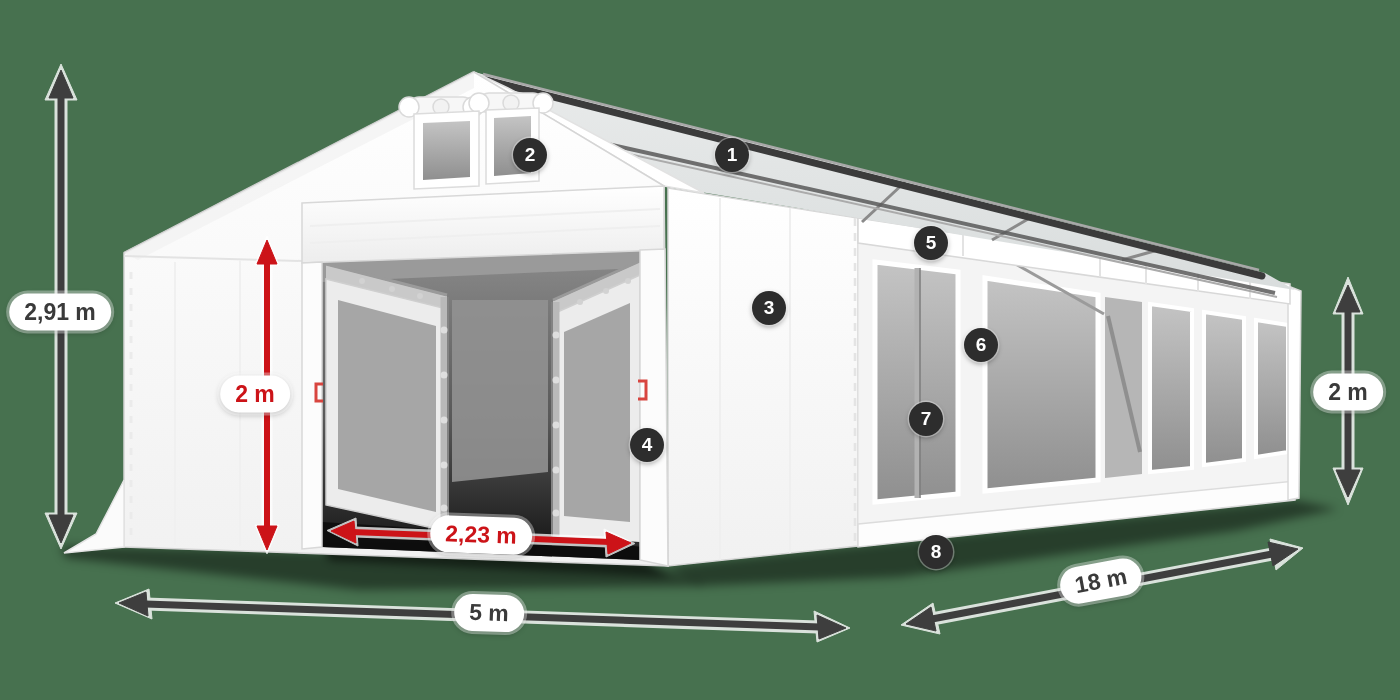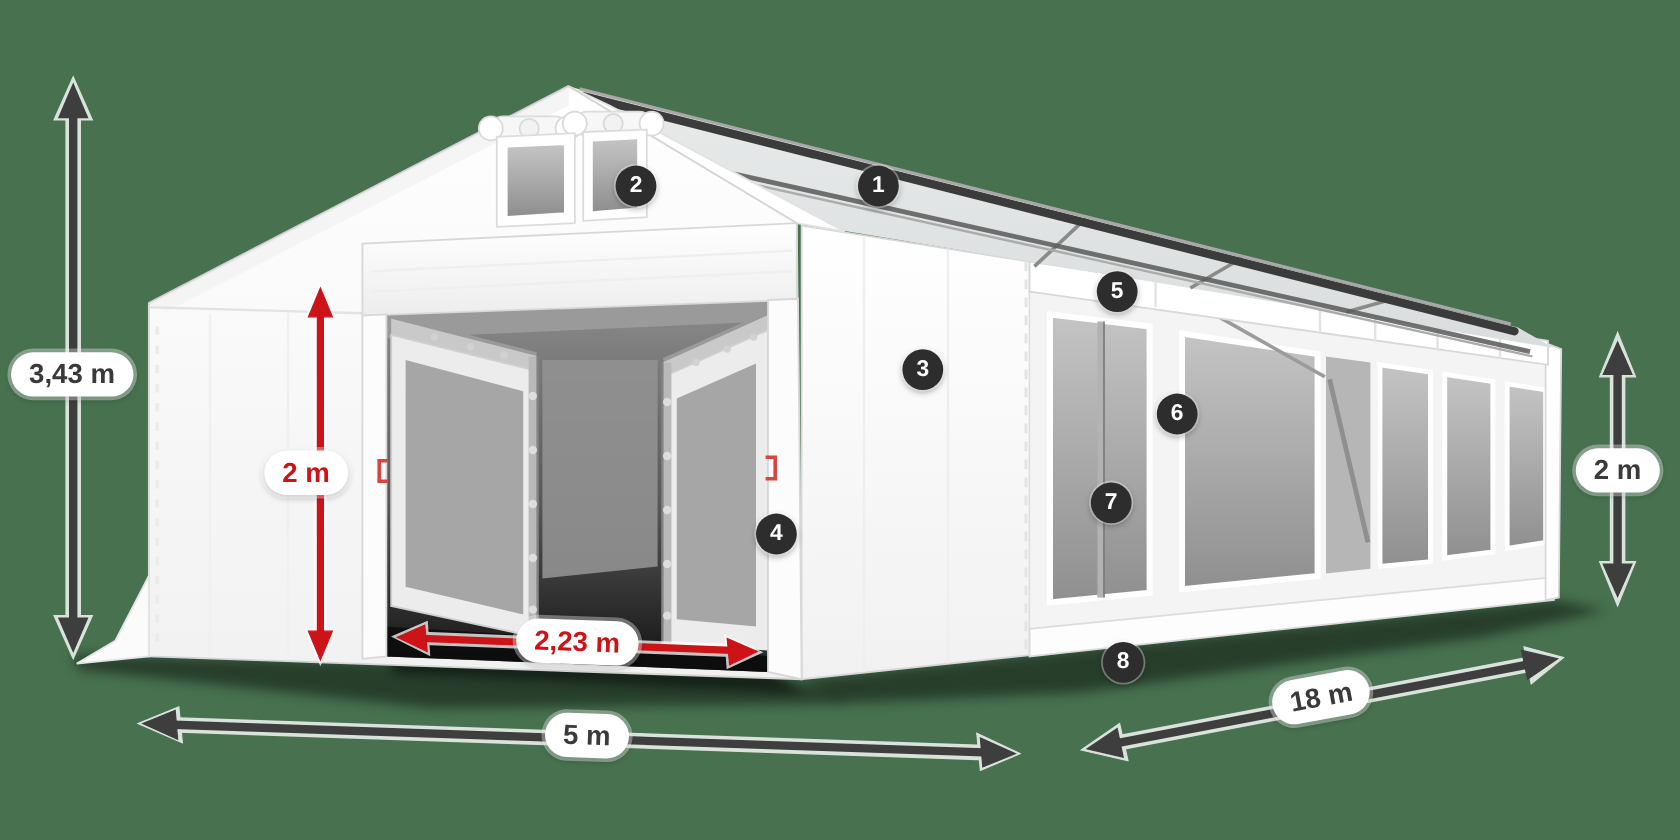--- a/index.html
+++ b/index.html
@@ -272,21 +272,21 @@
           <polygon points="1348,505 1333,468 1363,468"></polygon>
     </g>
     <g style="fill:var(--c-arrow-dark,#3e3e3e);stroke:var(--c-arrow-dark,#3e3e3e)">
       <line x1="1348" y1="305" x2="1348" y2="477" stroke-width="7"></line>
       <polygon points="1348,285 1336,312 1360,312"></polygon>
           <polygon points="1348,497 1336,470 1360,470"></polygon>
     </g>
   </g>
 </svg>
 
-<div class="pill" style="left:60px;top:312px;transform:translate(-50%,-50%)">3,43 m</div>
+<div class="pill" style="left:60px;top:312px;transform:translate(-50%,-50%)">2,91 m</div>
 <div class="pill red" style="left:255px;top:394px;transform:translate(-50%,-50%)">2 m</div>
 <div class="pill red" style="left:481px;top:535px;transform:translate(-50%,-50%) rotate(2deg)">2,23 m</div>
 <div class="pill" style="left:489px;top:613px;transform:translate(-50%,-50%) rotate(2deg)">5 m</div>
 <div class="pill" style="left:1101px;top:581px;transform:translate(-50%,-50%) rotate(-10.5deg)">18 m</div>
 <div class="pill" style="left:1348px;top:392px;transform:translate(-50%,-50%)">2 m</div>
 
 <div class="badge" style="left:732px;top:155px">1</div>
 <div class="badge" style="left:530px;top:155px">2</div>
 <div class="badge" style="left:769px;top:308px">3</div>
 <div class="badge" style="left:647px;top:445px">4</div>

